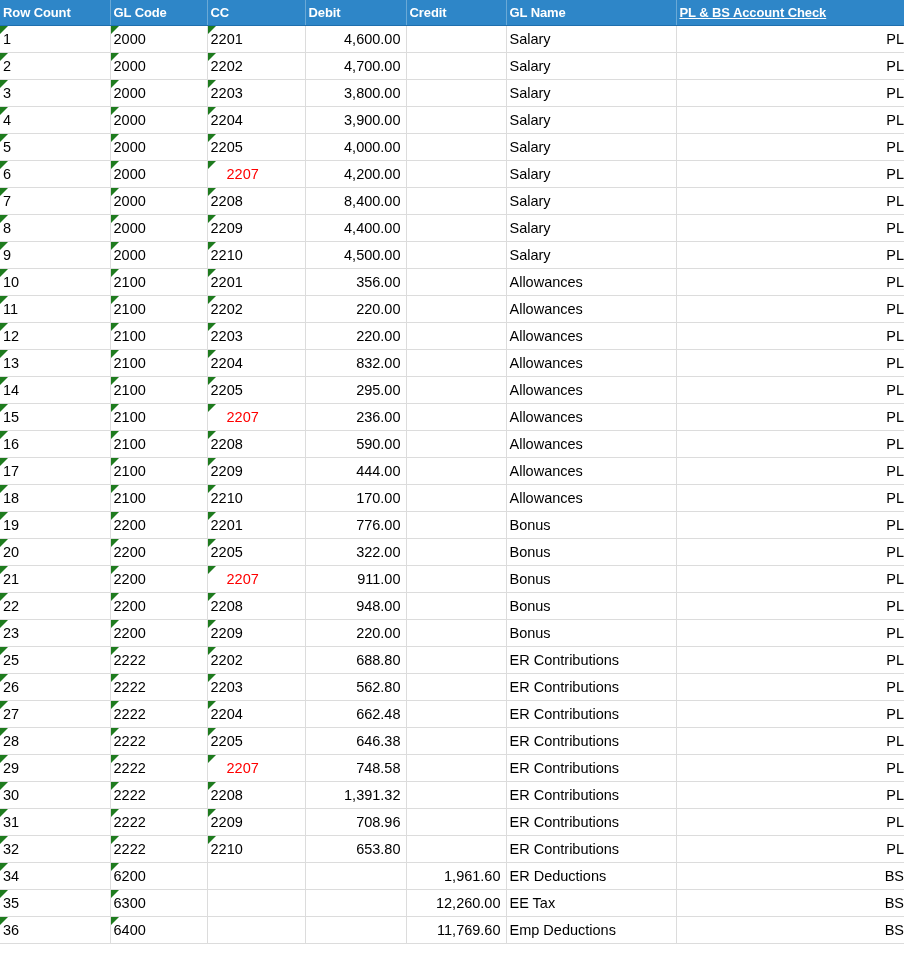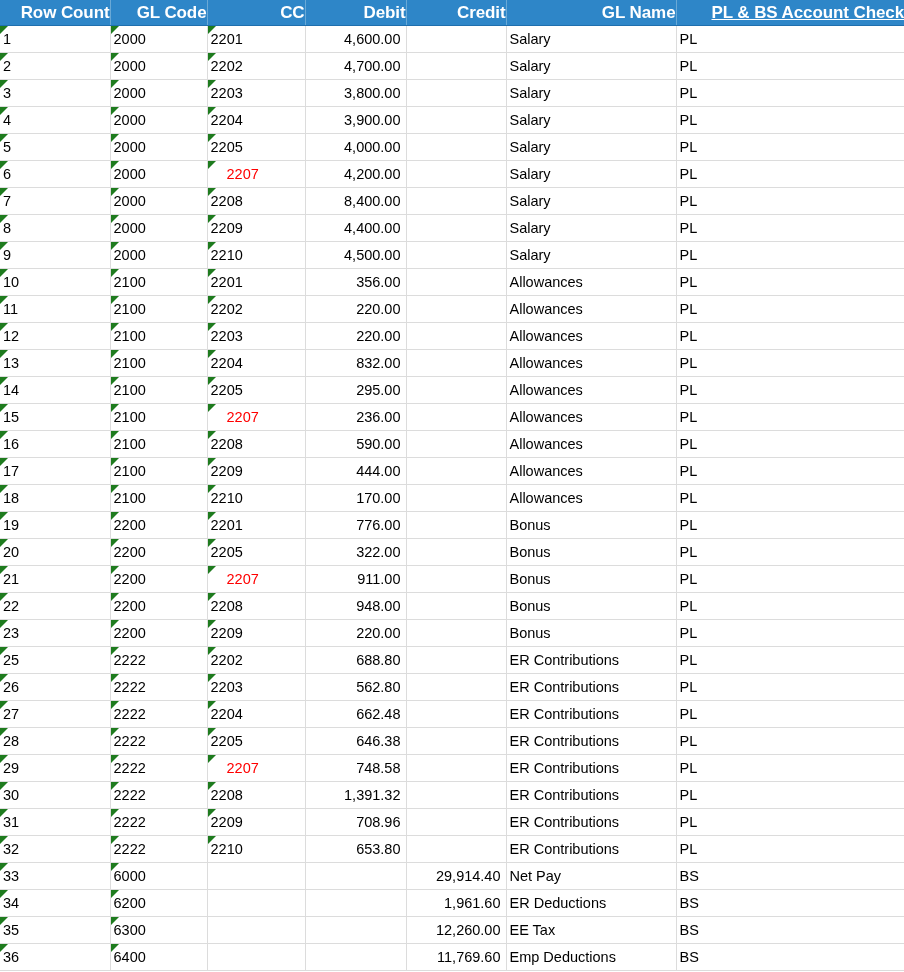--- a/index.html
+++ b/index.html
@@ -26,22 +26,22 @@
   #sheet col.c-debit    { width: 101px; }
   #sheet col.c-credit   { width: 100px; }
   #sheet col.c-glname   { width: 170px; }
   #sheet col.c-plbs     { width: 228px; }
 
   #sheet thead th {
     height: 25px;
     background: #2E86C8;
     color: #ffffff;
     font-weight: bold;
-    font-size: 17px;
-    text-align: right;
+    font-size: 13px;
+    text-align: left;
     padding: 0 0 0 3px;
     border-right: 1px solid #6aa9d6;
     border-bottom: 1px solid #1f6fae;
     white-space: nowrap;
     overflow: hidden;
     letter-spacing: -0.1px;
   }
   #sheet thead th.last { border-right: none; text-decoration: underline; }
 
   #sheet tbody td {
@@ -52,21 +52,21 @@
     white-space: nowrap;
     overflow: hidden;
     position: relative;
     vertical-align: middle;
     background: #ffffff;
   }
   #sheet tbody td.num {
     text-align: right;
     padding: 0 5px 0 0;
   }
-  #sheet tbody td.noborder-r { border-right: none; }
+  #sheet tbody td.noborder-r { border-right: none; text-align: right; }
   #sheet tbody td.red { color: #FF0000; padding-left: 19px; }
 
   
   .tri::before {
     content: "";
     position: absolute;
     top: 0;
     left: 0;
     width: 0;
     height: 0;
@@ -373,29 +373,20 @@
       <tr>
         <td class="tri">32</td>
         <td class="tri">2222</td>
         <td class="tri">2210</td>
         <td class="num">653.80</td>
         <td class="num"></td>
         <td>ER Contributions</td>
         <td class="noborder-r">PL</td>
       </tr>
       <tr>
-        <td class="tri">33</td>
-        <td class="tri">6000</td>
-        <td></td>
-        <td class="num"></td>
-        <td class="num">29,914.40</td>
-        <td>Net Pay</td>
-        <td class="noborder-r">BS</td>
-      </tr>
-      <tr>
         <td class="tri">34</td>
         <td class="tri">6200</td>
         <td></td>
         <td class="num"></td>
         <td class="num">1,961.60</td>
         <td>ER Deductions</td>
         <td class="noborder-r">BS</td>
       </tr>
       <tr>
         <td class="tri">35</td>

